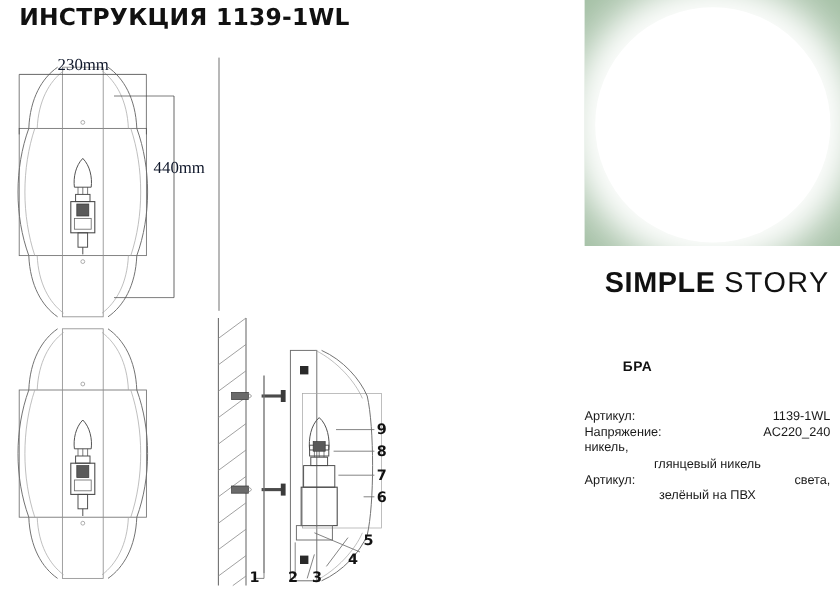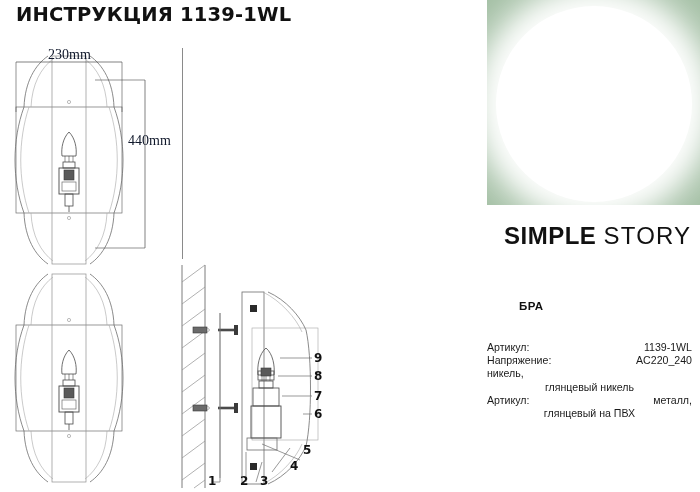--- a/index.html
+++ b/index.html
@@ -232,22 +232,22 @@
       <div class="spec-row">
         <span class="spec-key">Напряжение:</span>
         <span class="spec-val">AC220_240</span>
       </div>
       <div class="spec-row">
         <span class="spec-val">никель,</span>
       </div>
       <div class="spec-cont">глянцевый никель</div>
       <div class="spec-row">
         <span class="spec-key">Артикул:</span>
-        <span class="spec-val">металл,</span>
-      </div>
-      <div class="spec-cont">глянцевый на ПВХ</div>
+        <span class="spec-val">света,</span>
+      </div>
+      <div class="spec-cont">зелёный на ПВХ</div>
     </div>
 
     <div class="footer">
     </div>
   </div>
 
 </div>
 
 </body></html>

